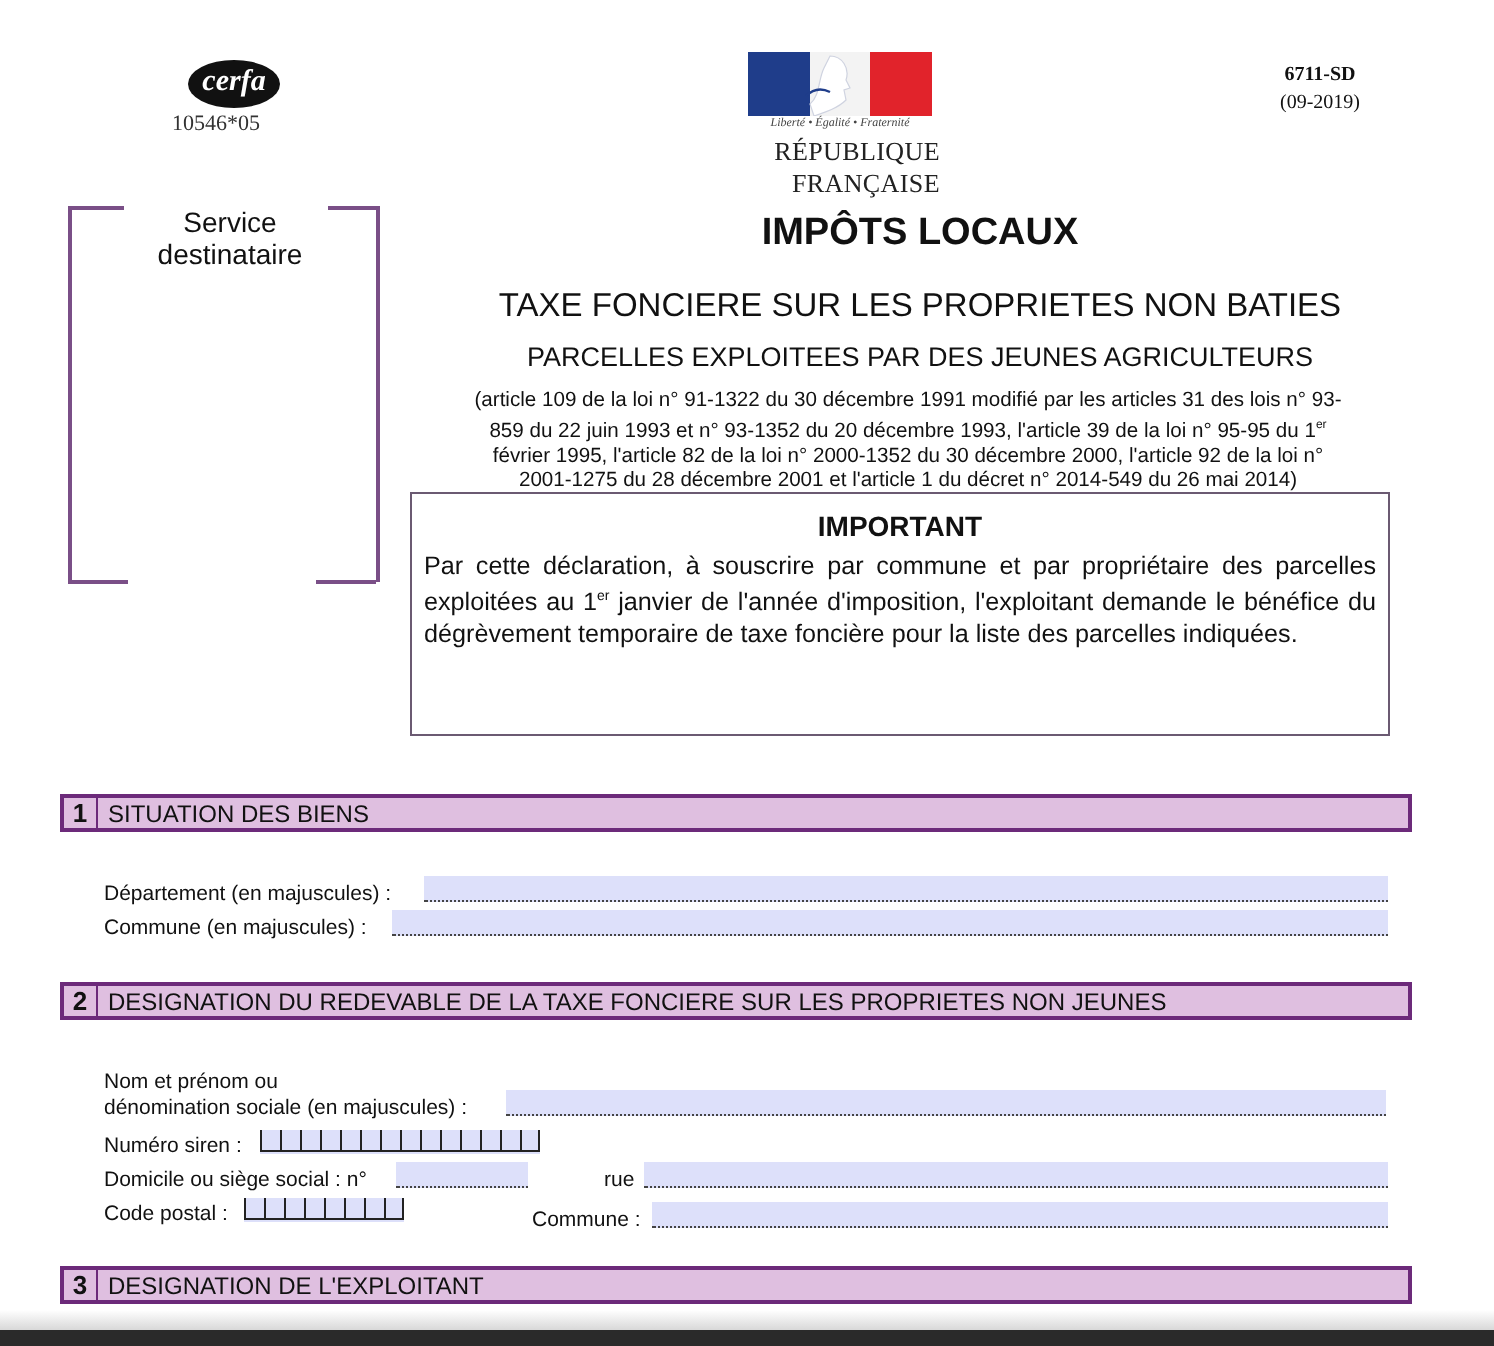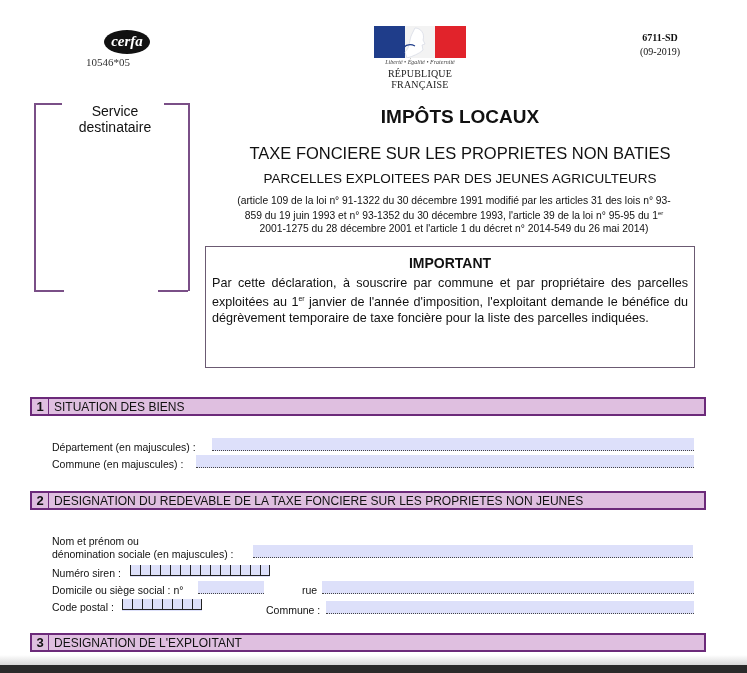--- a/index.html
+++ b/index.html
@@ -1,27 +1,27 @@
 <!DOCTYPE html>
 <html><head>
 <meta charset="utf-8">
 <style>
   html,body{margin:0;padding:0;}
   body{width:747px;height:673px;position:relative;background:#fff;overflow:hidden;font-family:"Liberation Sans",sans-serif;color:#111;}
   .abs{position:absolute;}
   
-  .cerfa-oval{left:104px;top:30px;width:46px;height:24px;background:#111;border-radius:50%;color:#fff;font-family:"Liberation Serif",serif;font-style:italic;font-weight:bold;font-size:15px;text-align:center;line-height:23px;}
+  .cerfa-oval{left:94px;top:30px;width:46px;height:24px;background:#111;border-radius:50%;color:#fff;font-family:"Liberation Serif",serif;font-style:italic;font-weight:bold;font-size:15px;text-align:center;line-height:23px;}
   .cerfa-num{left:86px;top:56px;width:64px;text-align:left;font-family:"Liberation Serif",serif;font-size:11px;color:#333;}
   
   .rf-flag{left:374px;top:26px;width:92px;height:32px;display:flex;}
   .rf-flag .b{flex:1;background:#1f3d8a;}
   .rf-flag .w{flex:1;background:#f3f3f3;position:relative;}
   .rf-flag .r{flex:1;background:#e1232b;}
   .rf-motto{left:372px;top:59px;width:96px;text-align:center;font-family:"Liberation Serif",serif;font-style:italic;font-size:6px;color:#444;}
-  .rf-name{left:370px;top:68px;width:100px;text-align:center;font-family:"Liberation Serif",serif;font-size:10px;letter-spacing:0.2px;color:#222;}
+  .rf-name{left:370px;top:68px;width:100px;text-align:right;font-family:"Liberation Serif",serif;font-size:13px;letter-spacing:0.2px;color:#222;}
   
   .form-code{left:620px;top:32px;width:80px;text-align:center;font-family:"Liberation Serif",serif;font-weight:bold;font-size:10px;}
   .form-date{left:620px;top:46px;width:80px;text-align:center;font-family:"Liberation Serif",serif;font-size:10px;}
   
   .svc-box{left:34px;top:103px;width:152px;height:188px;border-left:2px solid #7a4f87;border-right:2px solid #7a4f87;}
   .svc-box:before,.svc-box:after{content:"";position:absolute;height:2px;background:#7a4f87;width:26px;}
   .svc-tl{left:34px;top:103px;width:26px;height:2px;background:#7a4f87;}
   .svc-tr{left:164px;top:103px;width:24px;height:2px;background:#7a4f87;}
   .svc-bl{left:34px;top:290px;width:30px;height:2px;background:#7a4f87;}
   .svc-br{left:158px;top:290px;width:30px;height:2px;background:#7a4f87;}
@@ -78,21 +78,22 @@
 <div class="abs svc-tr"></div>
 <div class="abs svc-bl"></div>
 <div class="abs svc-br"></div>
 <div class="abs svc-label">Service destinataire</div>
 
 <div class="abs title-main">IMPÔTS LOCAUX</div>
 <div class="abs title-sub">TAXE FONCIERE SUR LES PROPRIETES NON BATIES</div>
 <div class="abs title-sub2">PARCELLES EXPLOITEES PAR DES JEUNES AGRICULTEURS</div>
 <div class="abs legal">
   <div>(article 109 de la loi n° 91-1322 du 30 décembre 1991 modifié par les articles 31 des lois n° 93-</div>
-  <div><span>859 du 19 juin 1993 et n° 93-1352 du 30 décembre 1993, l'article 39 de la loi n° 95-95 du 1</span><sup>er</sup></div>
+  <div><span>859 du 22 juin 1993 et n° 93-1352 du 20 décembre 1993, l'article 39 de la loi n° 95-95 du 1</span><sup>er</sup></div>
+  <div>février 1995, l'article 82 de la loi n° 2000-1352 du 30 décembre 2000, l'article 92 de la loi n°</div>
   <div>2001-1275 du 28 décembre 2001 et l'article 1 du décret n° 2014-549 du 26 mai 2014)</div>
 </div>
 
 <div class="abs imp-box">
   <div class="imp-title">IMPORTANT</div>
   <div class="imp-text"><span>Par cette déclaration, à souscrire par commune et par propriétaire des parcelles exploitées au 1</span><sup>er</sup><span> janvier de l'année d'imposition, l'exploitant demande le bénéfice du dégrèvement temporaire de taxe foncière pour la liste des parcelles indiquées.</span></div>
 </div>
 
 <div class="abs sec" style="top:397px;">
   <div class="num">1</div>

